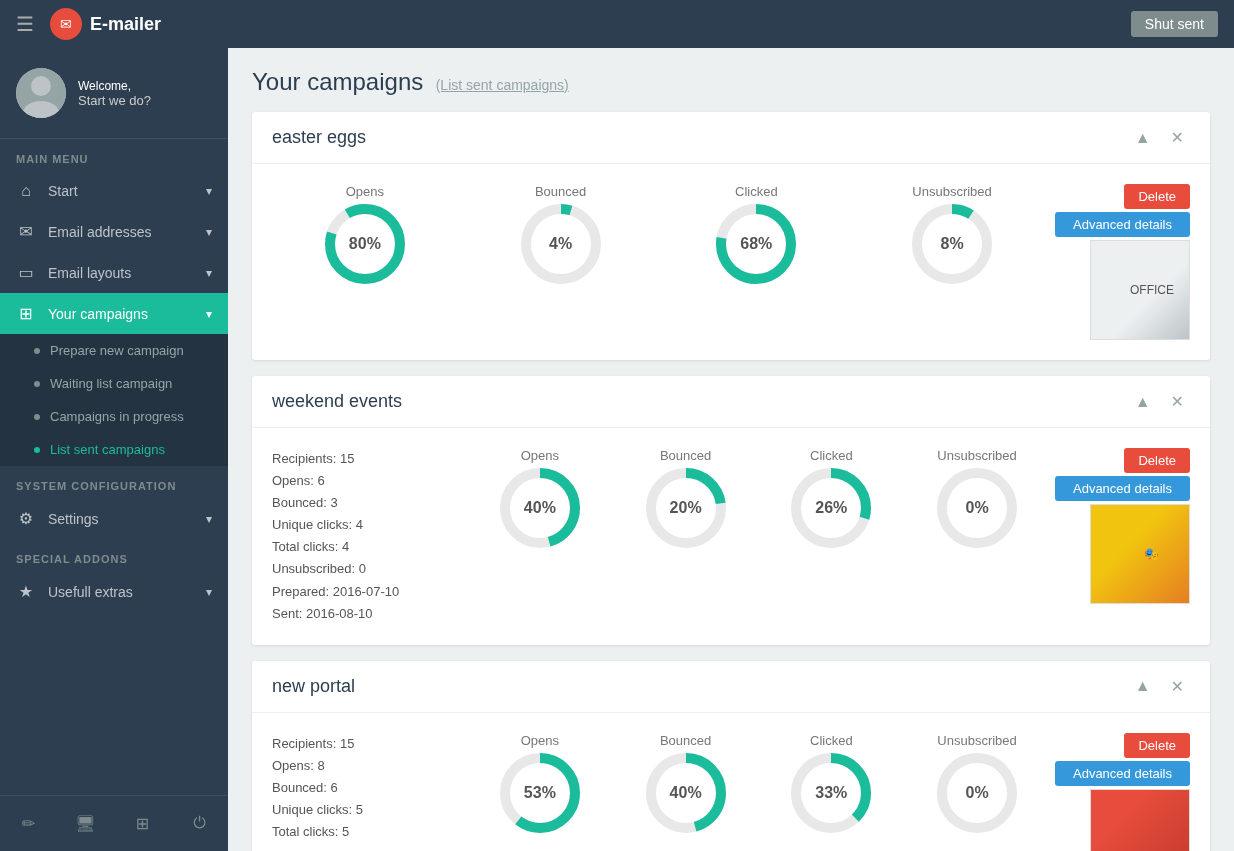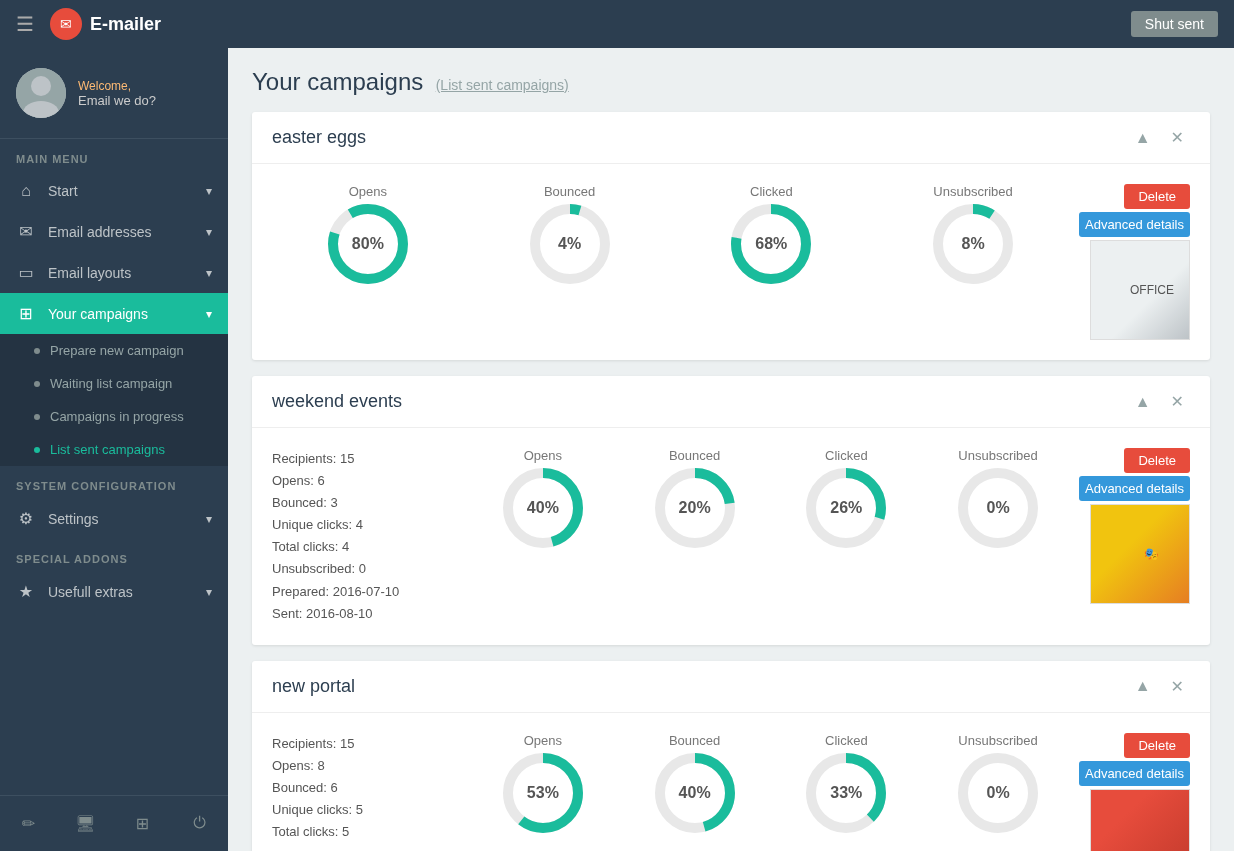--- a/index.html
+++ b/index.html
@@ -224,21 +224,21 @@
       padding: 5px 14px;
       cursor: pointer;
       font-size: 13px;
       border-radius: 3px;
       white-space: nowrap;
     }
     .btn-advanced {
       background: #3498db;
       color: white;
       border: none;
-      padding: 5px 6px;
+      padding: 5px 18px;
       cursor: pointer;
       font-size: 13px;
       border-radius: 3px;
       white-space: nowrap;
     }
 
     
     .thumb-office { background: linear-gradient(135deg, #ecf0f1 60%, #bdc3c7 100%); display: flex; align-items: center; justify-content: center; flex-direction: column; }
     .thumb-minions { background: linear-gradient(135deg, #f1c40f 40%, #e67e22 100%); display: flex; align-items: center; justify-content: center; }
     .thumb-portal { background: linear-gradient(135deg, #e74c3c 30%, #c0392b 100%); display: flex; align-items: center; justify-content: center; }
@@ -269,22 +269,22 @@
   <div id="sidebar">
     <div class="sidebar-user">
       <div class="sidebar-avatar">
         <svg viewBox="0 0 50 50" xmlns="http://www.w3.org/2000/svg">
           <rect width="50" height="50" fill="#95a5a6"></rect>
           <circle cx="25" cy="18" r="10" fill="#bdc3c7"></circle>
           <ellipse cx="25" cy="45" rx="18" ry="12" fill="#bdc3c7"></ellipse>
         </svg>
       </div>
       <div>
-        <span style="font-size:12px;color:#fdba74;display:block;">Welcome,</span>
-        <span style="font-size:13px;color:#ccc;display:block;">Email we do?</span>
+        <span style="font-size:12px;color:#ffffff;display:block;">Welcome,</span>
+        <span style="font-size:13px;color:#ccc;display:block;">Start we do?</span>
       </div>
     </div>
 
     <div class="sidebar-section-label">MAIN MENU</div>
 
     <div class="sidebar-item">
       <span class="item-icon">⌂</span>
       <span>Start</span>
       <span class="chevron">▾</span>
     </div>

